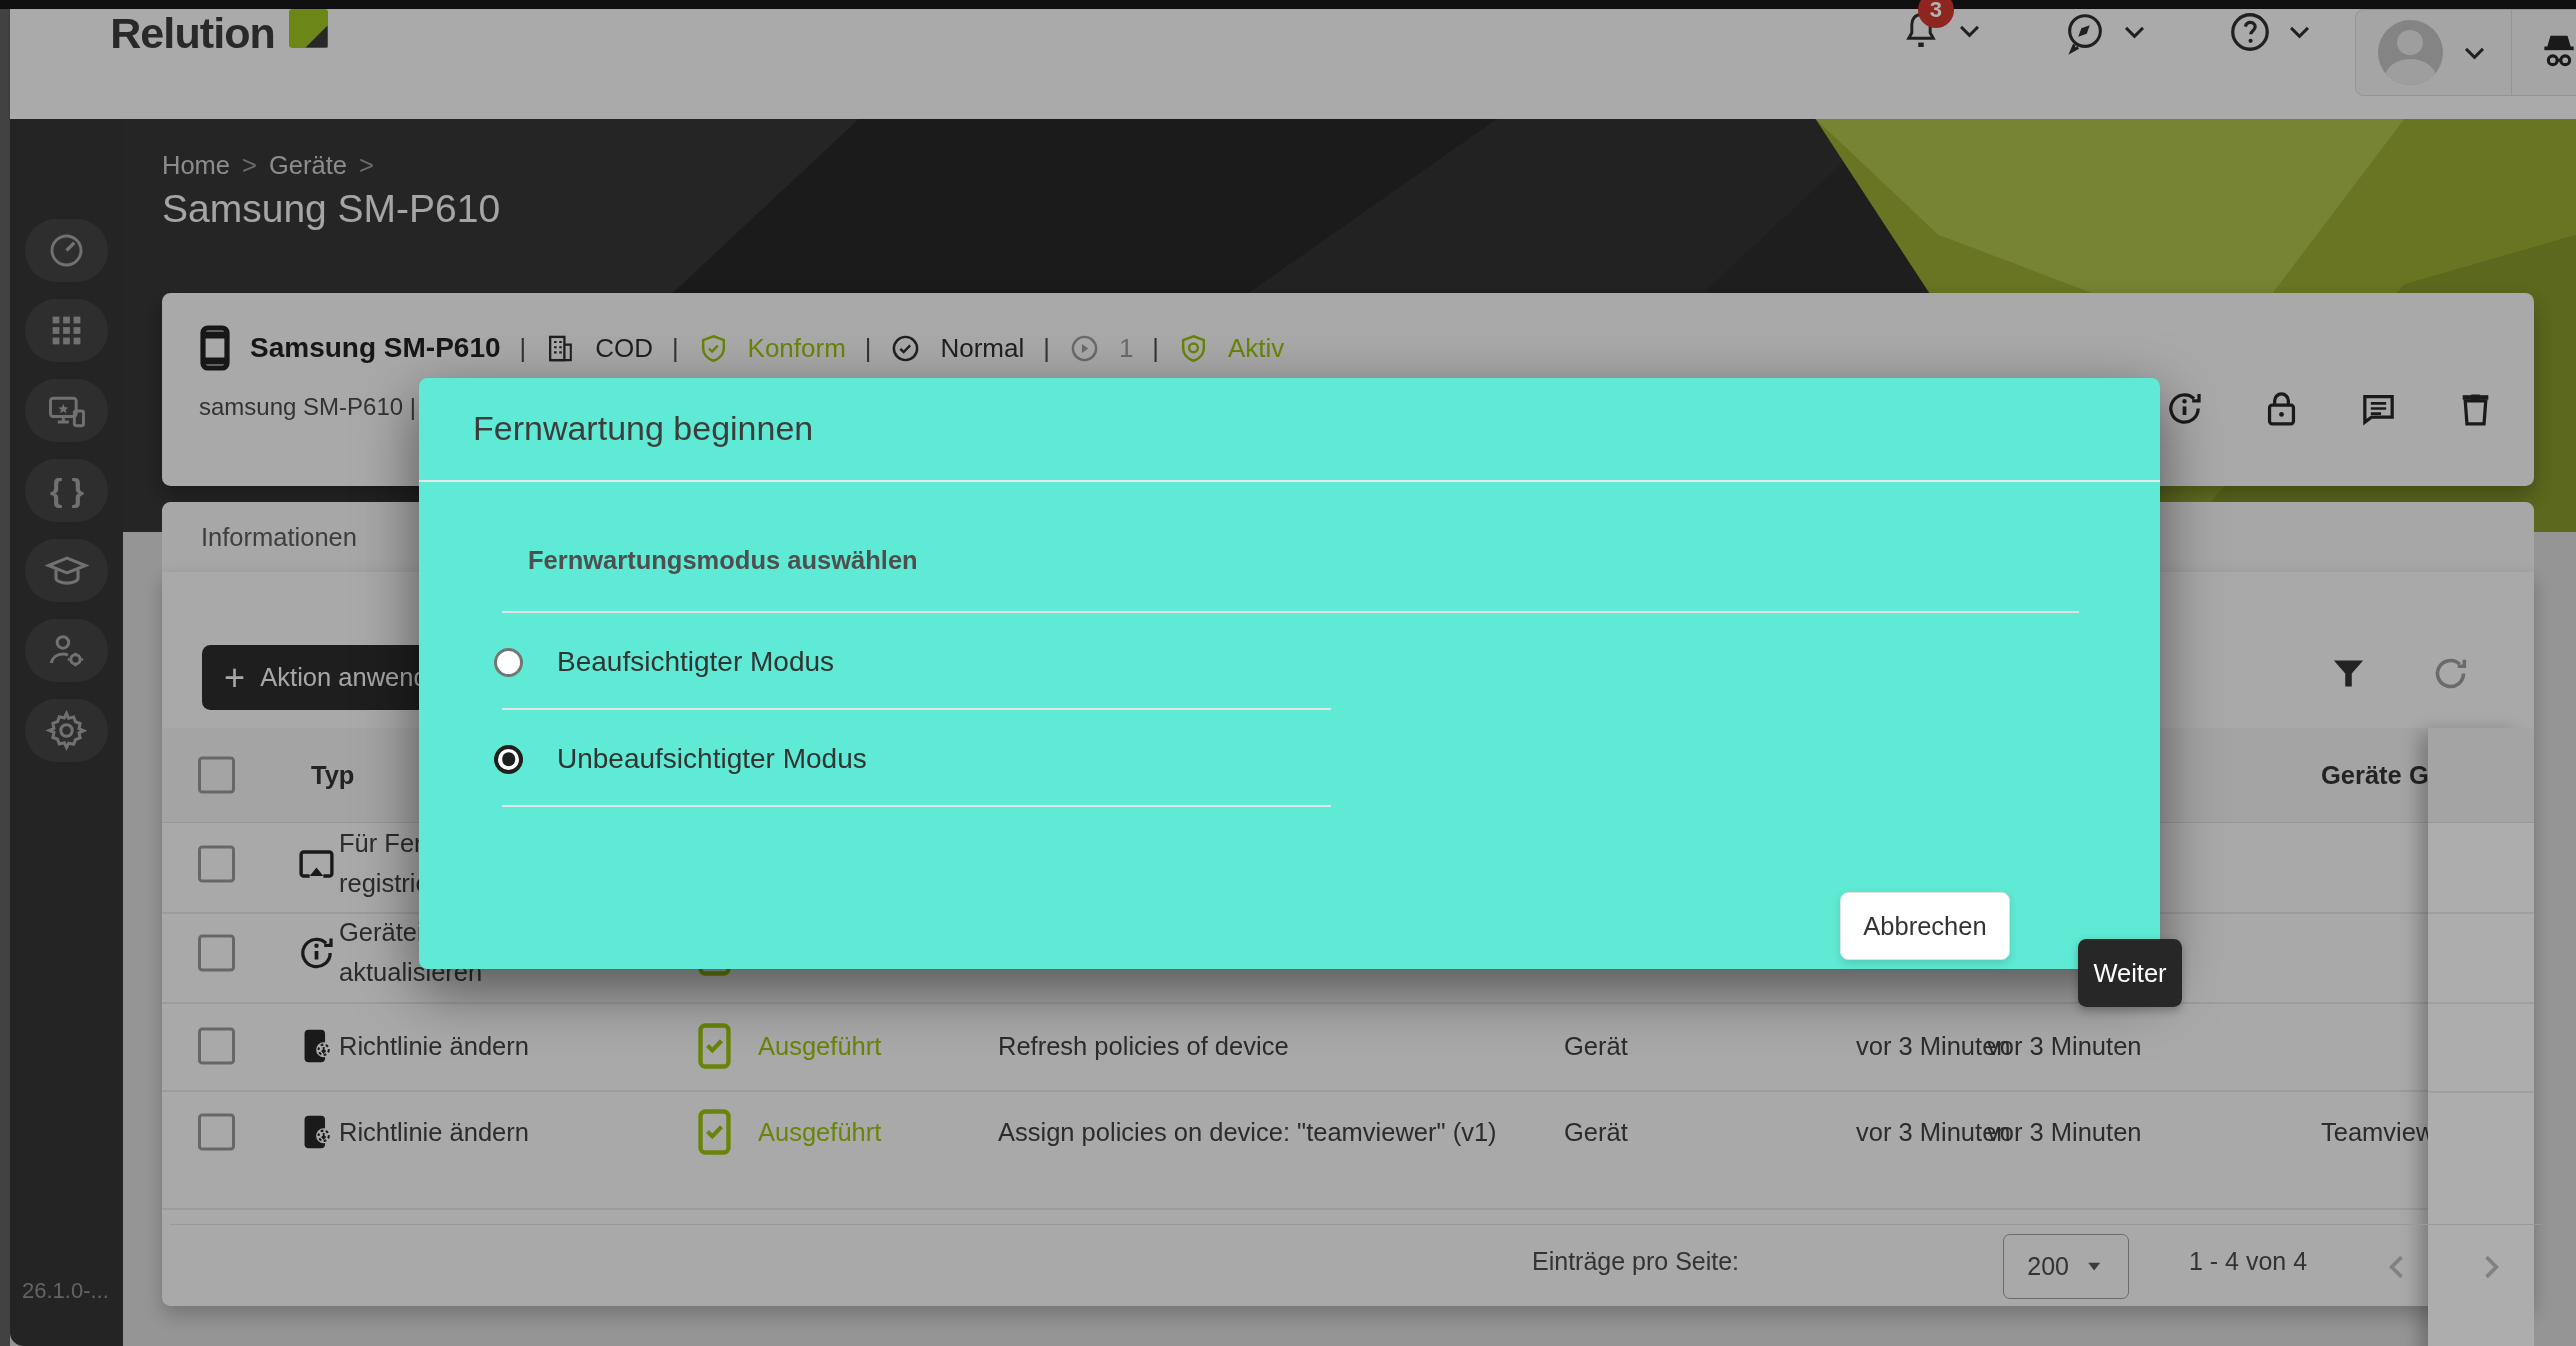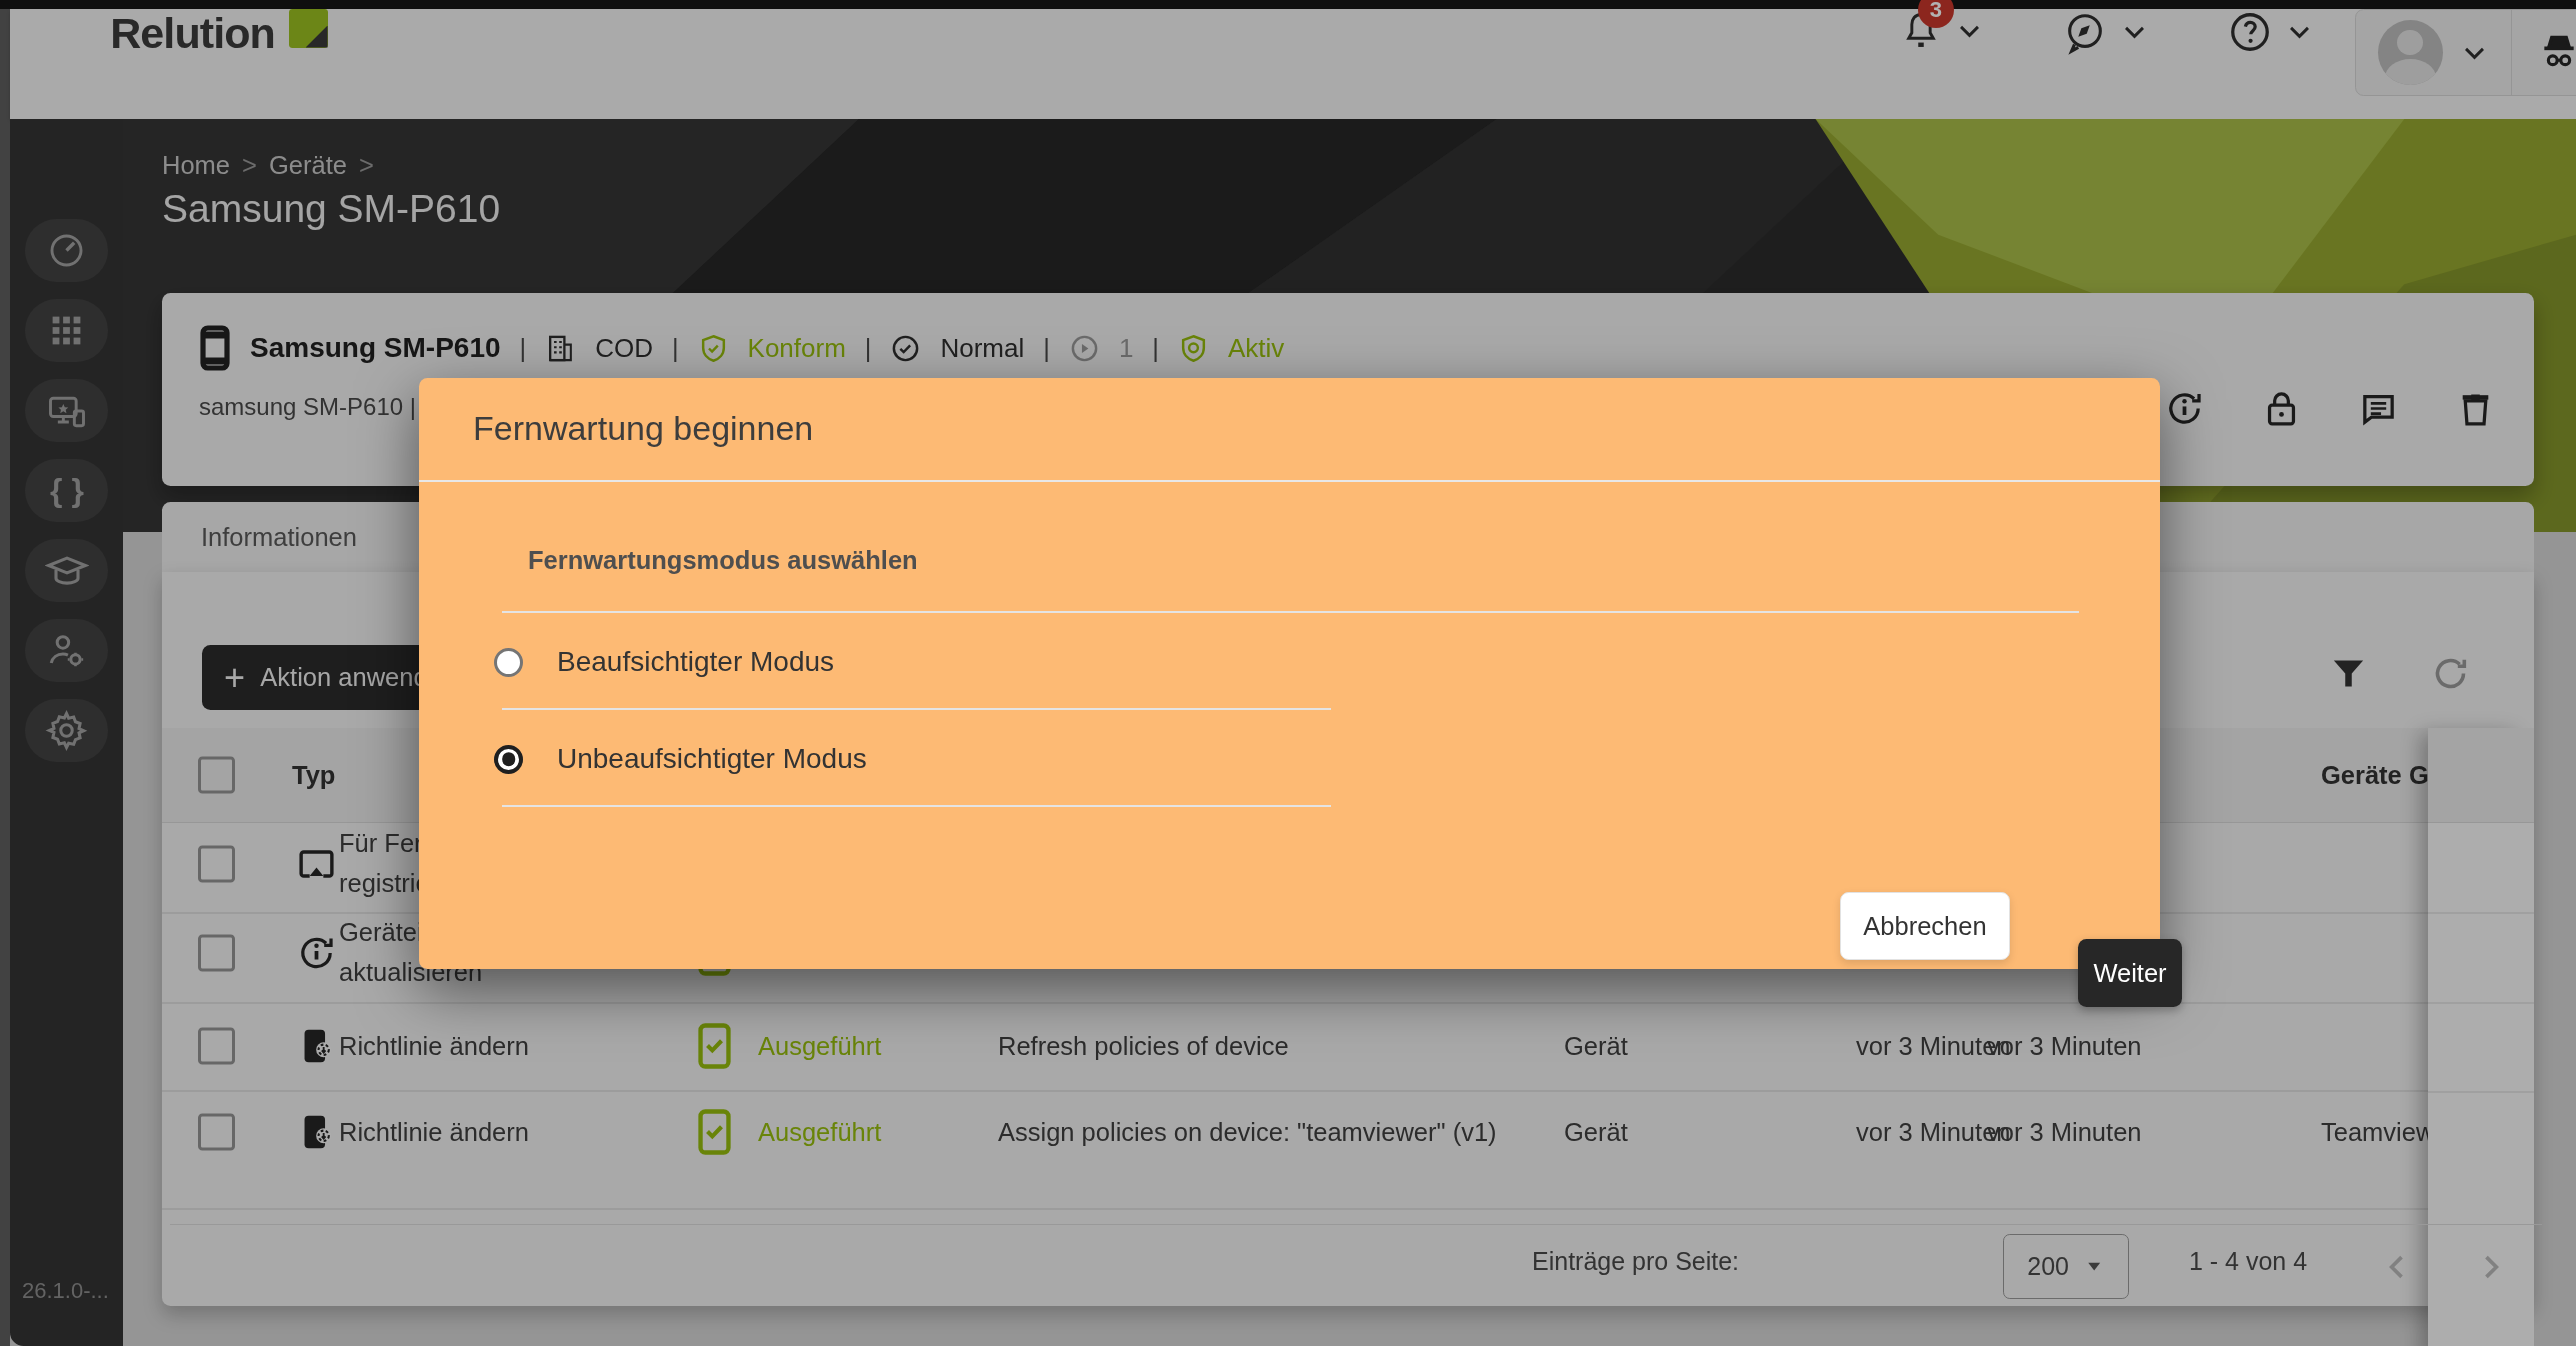--- a/index.html
+++ b/index.html
@@ -72,21 +72,21 @@
   #pinned-strip{position:absolute;left:2266px;top:156px;width:106px;height:636px;background:#f8f8f8;
       box-shadow:-13.6px 0 19px -5.1px rgba(0,0,0,.28);}
   #pinned-strip .ph{position:absolute;left:0;top:0;width:100%;height:94px;background:#ebebeb;border-bottom:1.7px solid #d8d8d8;}
   #tfoot{position:absolute;left:8px;top:652px;width:2372px;height:83px;border-top:1.7px solid #dcdcdc;
       font-size:25px;color:#4a4a4a;}
   #per-page-box{position:absolute;left:1833px;top:8.5px;width:124px;height:63px;border:1.7px solid #9a9a9a;
       border-radius:6.8px;display:flex;align-items:center;justify-content:center;gap:15.3px;background:transparent;}
   .pg-chev{position:absolute;top:50%;transform:translateY(-50%);color:#b9b9b9;}
   
   #overlay{left:0;top:0;width:2576px;height:1346px;background:rgba(0,0,0,.30);z-index:10;}
-  #modal{left:419px;top:378px;width:1741px;height:591px;background:#fdba74;border-radius:8.5px;z-index:20;
+  #modal{left:419px;top:378px;width:1741px;height:591px;background:#5eead4;border-radius:8.5px;z-index:20;
       box-shadow:0 20.4px 60px rgba(0,0,0,.5);}
   #modal-title{position:absolute;left:54px;top:31px;font-size:34px;color:#3d3d3d;}
   #modal-hdr-line{position:absolute;left:0;top:102px;width:1741px;height:1.7px;background:#e8e8e8;}
   #modal-section{position:absolute;left:109px;top:168px;font-size:25.5px;font-weight:700;color:#4f4f4f;}
   .mdiv{position:absolute;height:1.7px;background:#e4e4e4;}
   .radio-row{position:absolute;left:75px;display:flex;align-items:center;gap:34px;}
   .radio{width:29px;height:29px;border-radius:50%;border:3.4px solid #757575;box-sizing:border-box;background:#fff;}
   .radio.sel{border:4.3px solid #1f1f1f;position:relative;}
   .radio.sel:after{content:"";position:absolute;left:50%;top:50%;width:13.6px;height:13.6px;border-radius:50%;
       background:#1f1f1f;transform:translate(-50%,-50%);}
@@ -363,21 +363,21 @@
     <span style="color:#9a9a9a;">
       <svg width="39" height="39" viewBox="0 0 24 24" fill="none" stroke="currentColor" stroke-width="2.2">
         <path d="M20 12a8 8 0 1 1-2.4-5.7"></path>
           <path d="M20.5 3.5v4h-4"></path>
         </svg>
       </span>
   </div>
 
   <div id="hdr-band">
     <span class="cb" style="top:50%;"></span>
-    <span class="hcell" style="left:130px;">Typ</span>
+    <span class="hcell" style="left:149px;">Typ</span>
     <span class="hcell" style="left:1825px;">Ausgeliefer...</span>
     <span class="hcell" style="left:2159px;">Geräte Gruppe</span>
   </div>
 
   <div class="rowsep" style="top:340px;"></div>
   <div class="rowsep" style="top:430px;"></div>
   <div class="rowsep" style="top:518px;"></div>
   <div class="rowsep" style="top:636px;"></div>
 
   <div>

